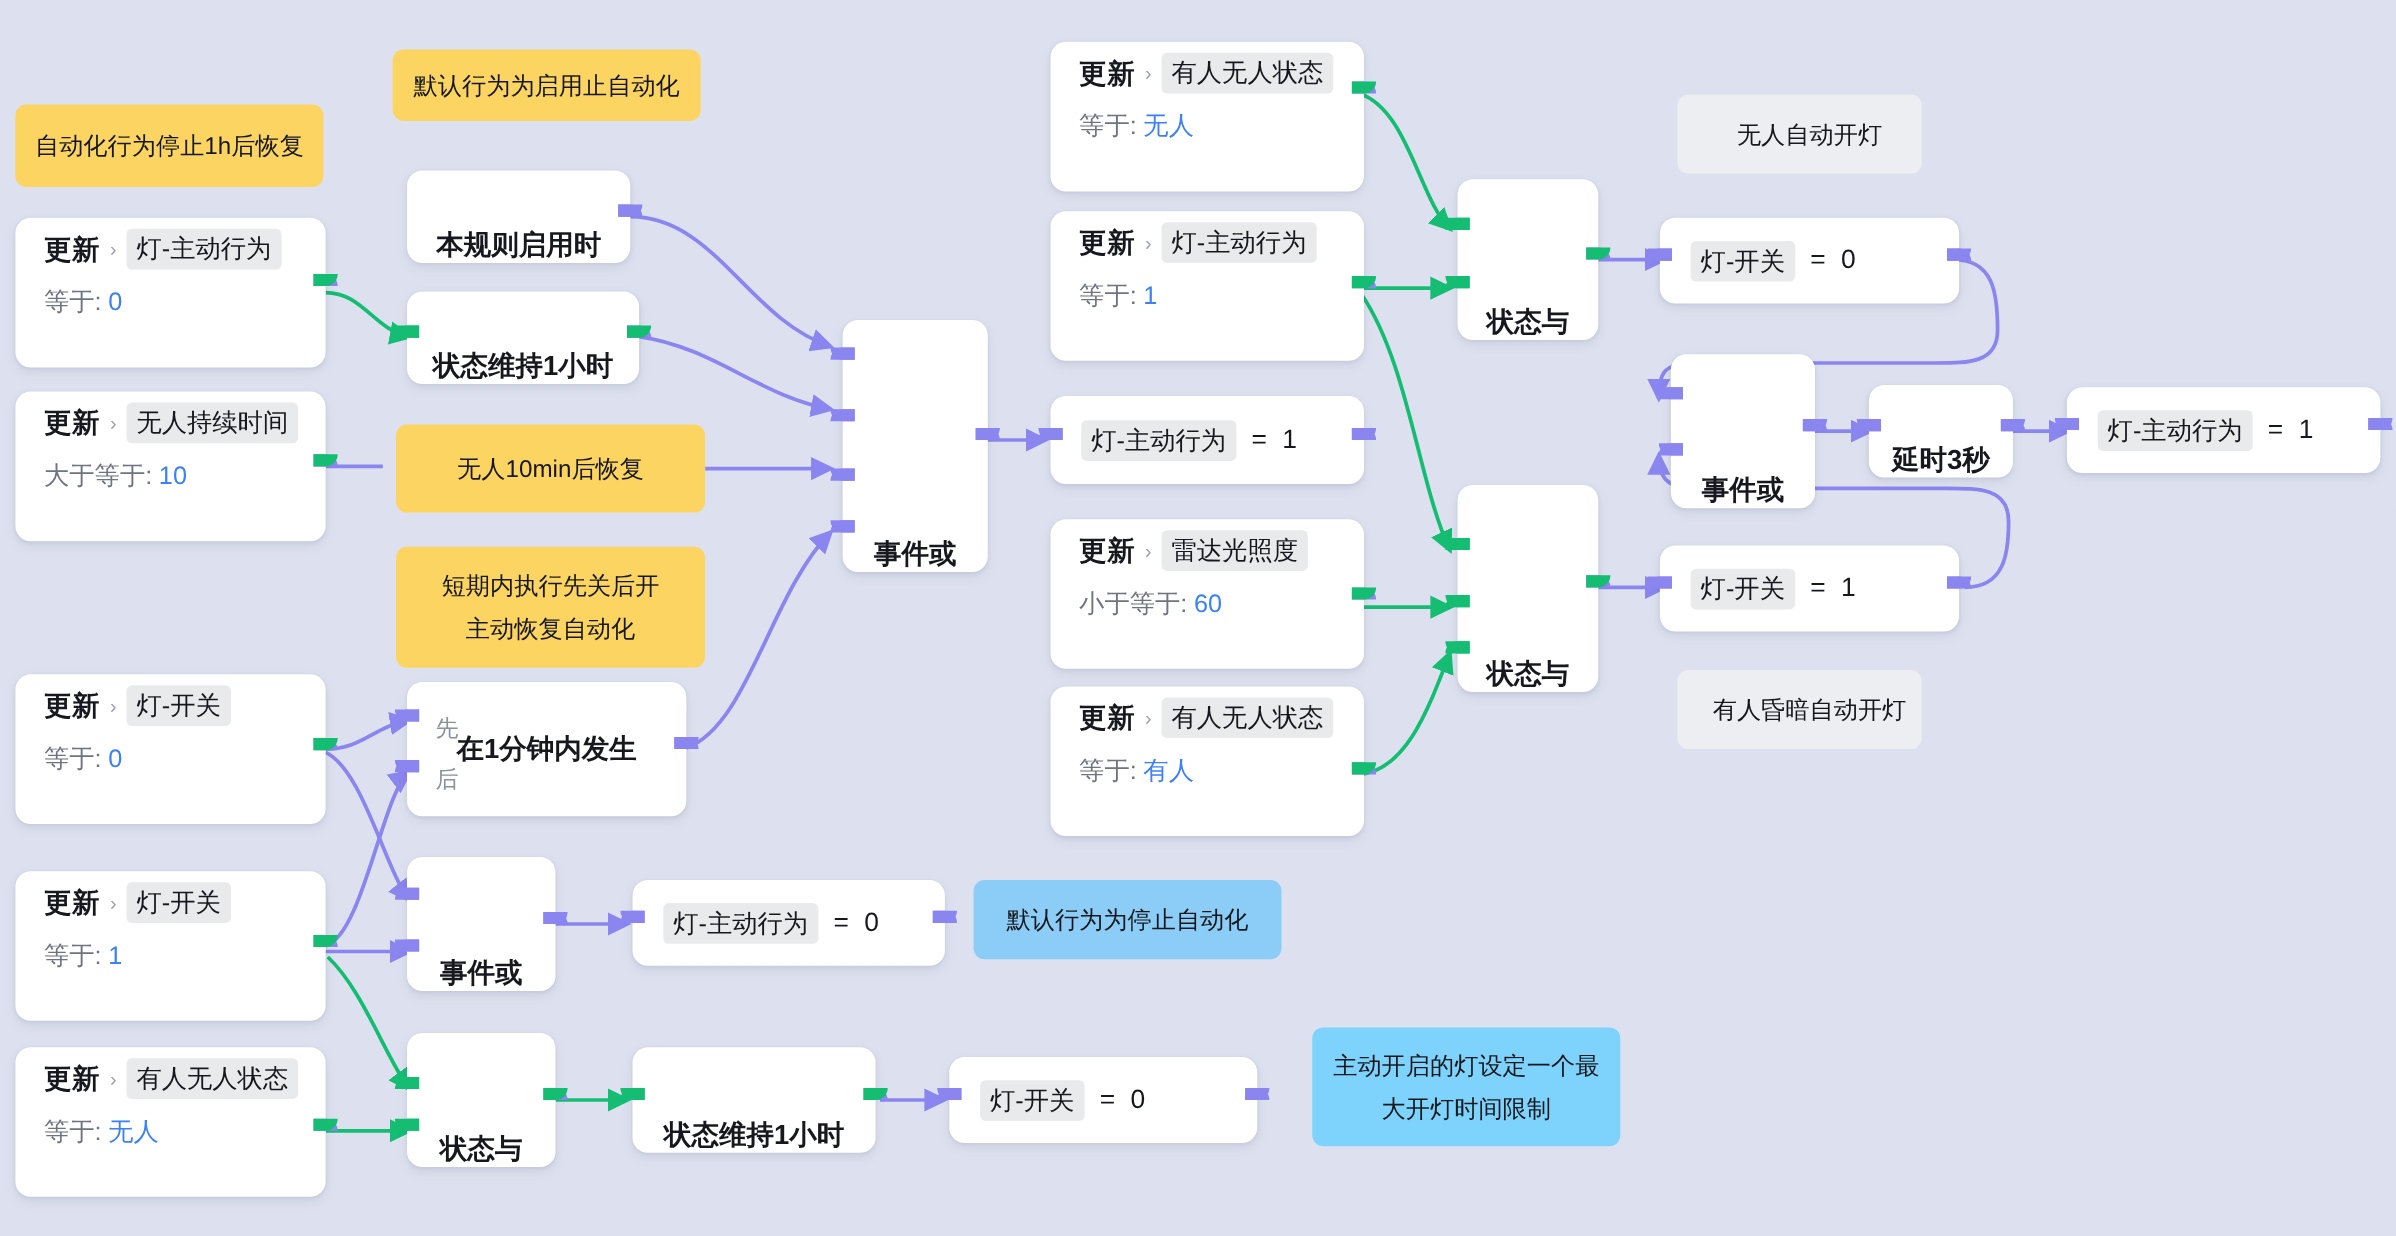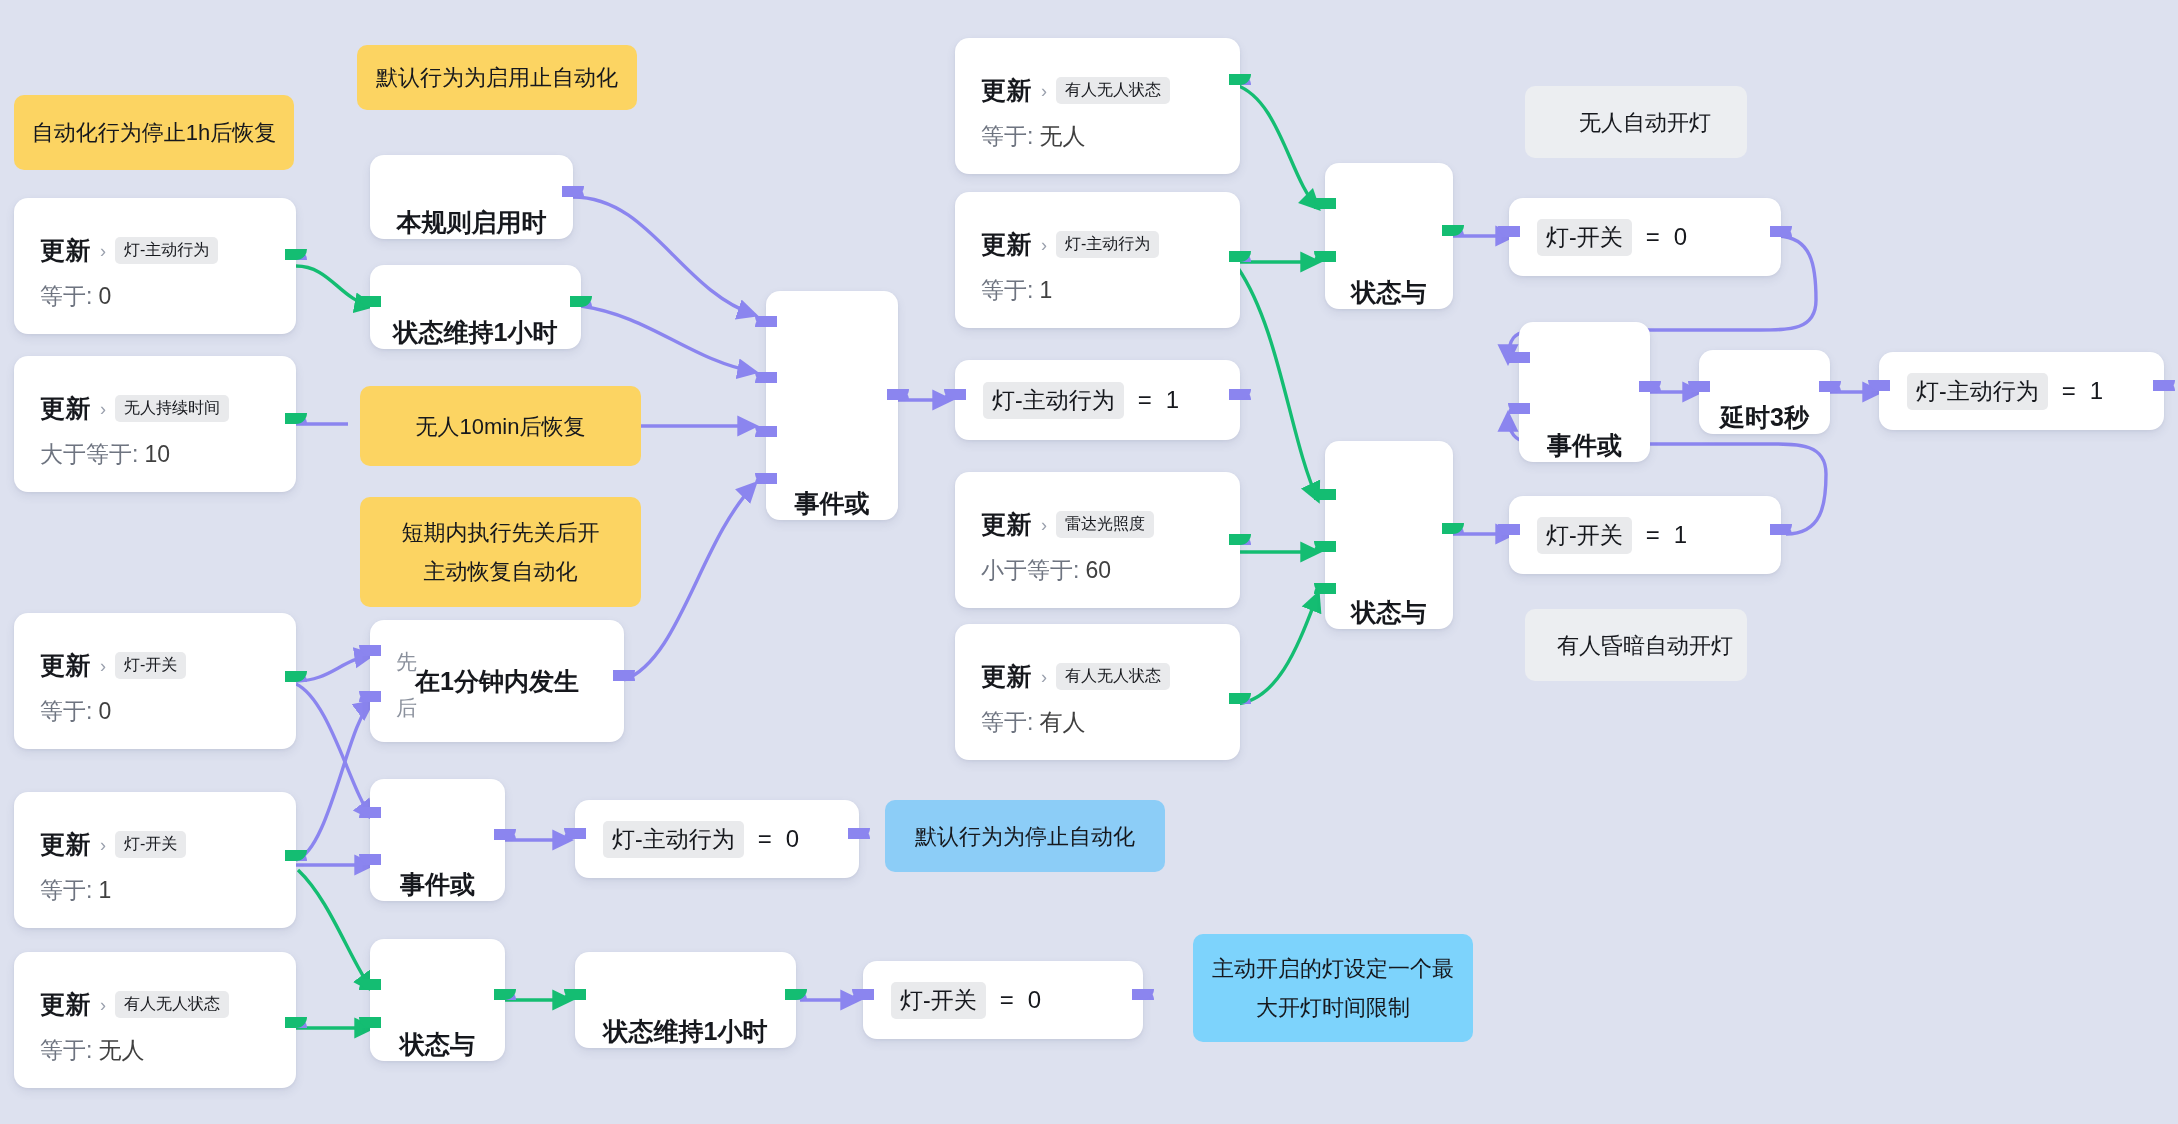--- a/index.html
+++ b/index.html
@@ -26,21 +26,21 @@
   .node {
     position: absolute;
     background: #ffffff;
     border-radius: 14px;
     box-shadow: 0 4px 10px rgba(70,80,120,0.10), 0 1px 3px rgba(70,80,120,0.08);
     z-index: 3;
     box-sizing: border-box;
   }
   
   .card {
-    padding: 36px 22px 26px 26px;
+    padding: 10px 22px 26px 26px;
   }
   .card .row1 {
     display: flex;
     align-items: center;
     gap: 9px;
     margin-bottom: 14px;
   }
   .card .verb {
     font-size: 25px;
     font-weight: bold;
@@ -48,31 +48,31 @@
     letter-spacing: 0.5px;
   }
   .card .chev {
     color: #9aa0ad;
     font-size: 18px;
     line-height: 1;
   }
   .card .ent {
     background: #e9eaec;
     color: #16181d;
-    font-size: 16px;
+    font-size: 23px;
     padding: 3px 9px;
     border-radius: 5px;
     white-space: nowrap;
   }
   .card .row2 {
     font-size: 23px;
     color: #6e7480;
     white-space: nowrap;
   }
-  .card .row2 .val { color: #404040; margin-left: 6px; }
+  .card .row2 .val { color: #3b82f6; margin-left: 6px; }
 
   
   .simple {
     display: flex;
     align-items: flex-end;
     justify-content: center;
     font-size: 25px;
     font-weight: bold;
     color: #16181d;
     text-align: center;

